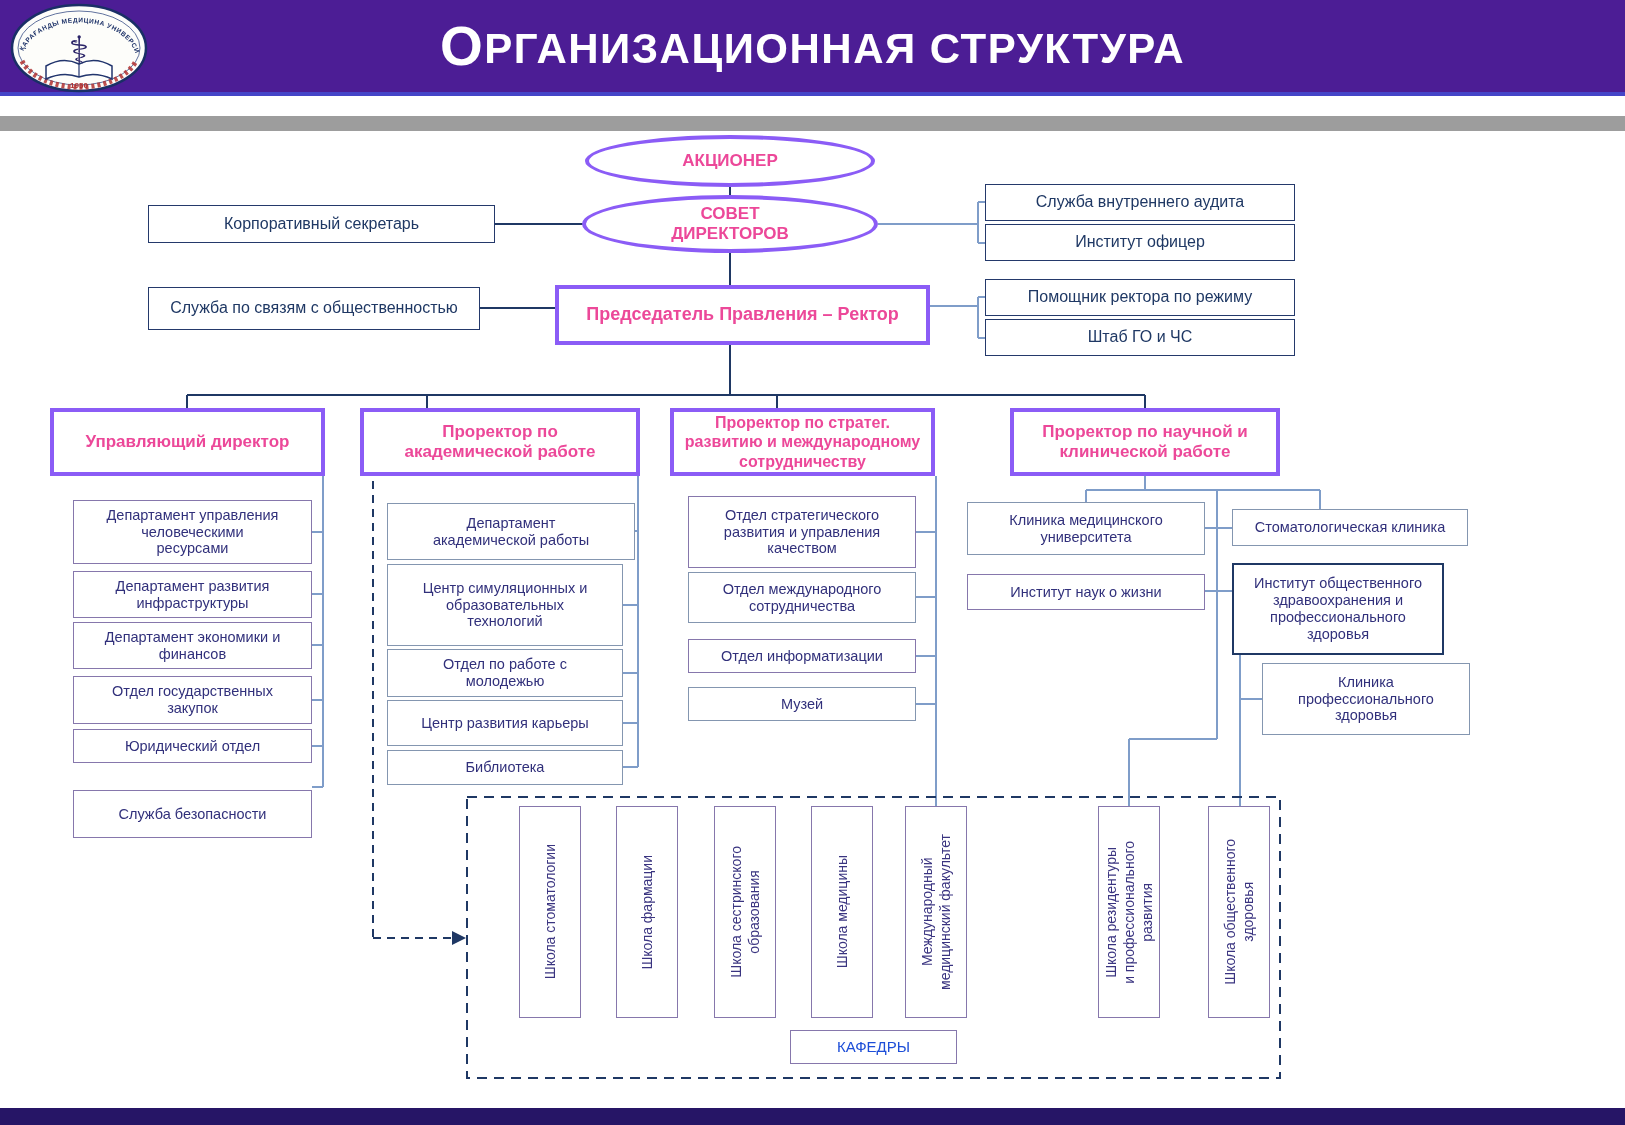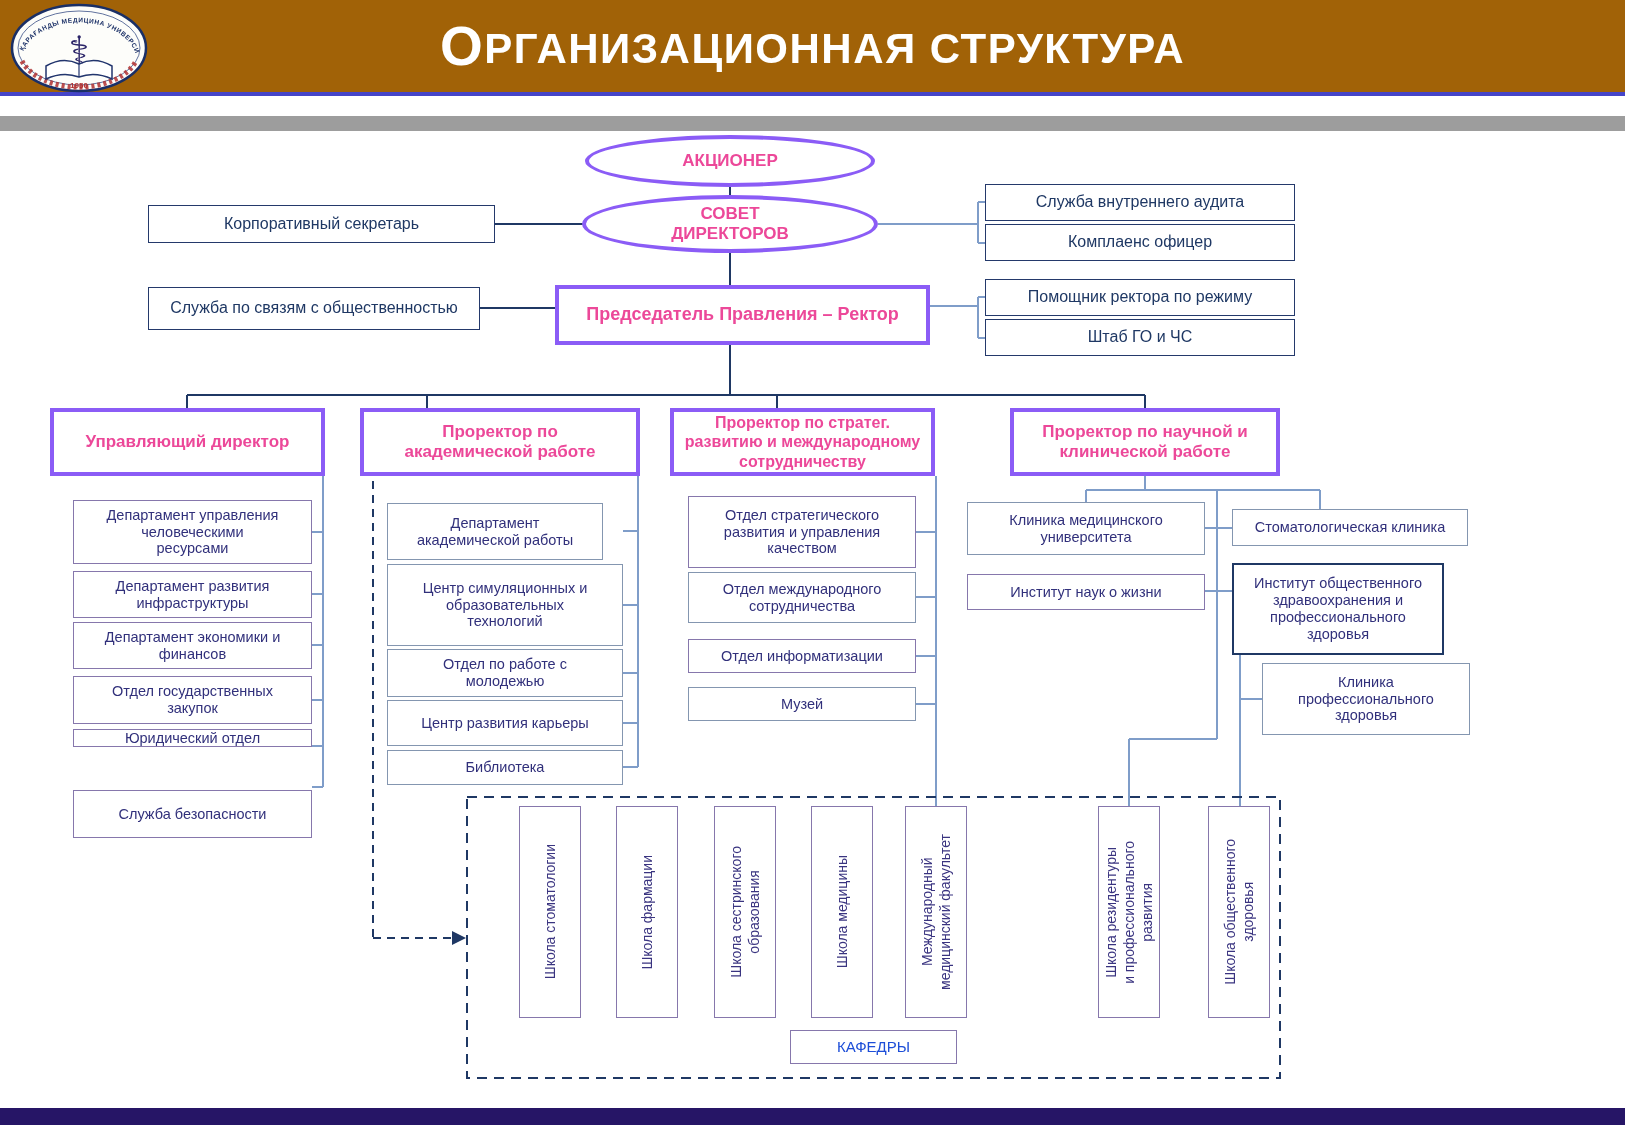--- a/index.html
+++ b/index.html
@@ -1,18 +1,18 @@
 <!DOCTYPE html>
 <html><head>
 <meta charset="utf-8">
 <style>
   html,body{margin:0;padding:0}
   body{width:1625px;height:1125px;position:relative;background:#fff;
        font-family:"Liberation Sans",sans-serif;overflow:hidden}
-  #hdr{position:absolute;left:0;top:0;width:1625px;height:92px;background:#a16207;
+  #hdr{position:absolute;left:0;top:0;width:1625px;height:92px;background:#4c1d95;
        border-bottom:4px solid #4545c8;display:flex;align-items:center;justify-content:center;z-index:3}
   #title{color:#fff;font-weight:bold;font-size:42px;letter-spacing:1.5px;white-space:nowrap}
   #title .big{font-size:55px;vertical-align:-2px}
   #logo{position:absolute;left:8px;top:3px;z-index:4}
   #graybar{position:absolute;left:0;top:116px;width:1625px;height:15px;background:#9D9D9D;z-index:2}
   #footer{position:absolute;left:0;top:1108px;width:1625px;height:17px;background:#261566;z-index:2}
   .bx{position:absolute;background:#fff;border:1.5px solid #8496B0;display:flex;align-items:center;
       justify-content:center;text-align:center;color:#31307B;font-size:14.5px;line-height:1.16;
       white-space:pre-line;box-sizing:border-box;z-index:2;padding:1px 3px}
   .purple{border-color:#8677AC}
@@ -69,21 +69,21 @@
   <polygon points="452,931 452,945 466,938" fill="#1F3864"></polygon>
 
   <rect x="467" y="797" width="813" height="281" fill="none" stroke="#1F3864" stroke-width="2" stroke-dasharray="10 7"></rect>
 </svg>
 
 <div class="bx navy ell" style="left:585px;top:135px;width:290px;height:52px">АКЦИОНЕР</div>
 <div class="bx navy ell" style="left:582px;top:195px;width:296px;height:58px">СОВЕТ
 ДИРЕКТОРОВ</div>
 <div class="bx mid" style="left:148px;top:205px;width:347px;height:38px">Корпоративный секретарь</div>
 <div class="bx mid" style="left:985px;top:184px;width:310px;height:37px">Служба внутреннего аудита</div>
-<div class="bx mid" style="left:985px;top:224px;width:310px;height:37px">Комплаенс офицер</div>
+<div class="bx mid" style="left:985px;top:224px;width:310px;height:37px">Институт офицер</div>
 <div class="bx navy" style="left:555px;top:285px;width:375px;height:60px;font-size:18px">Председатель Правления – Ректор</div>
 <div class="bx mid" style="left:148px;top:287px;width:332px;height:43px">Служба по связям с общественностью</div>
 <div class="bx mid" style="left:985px;top:279px;width:310px;height:37px">Помощник ректора по режиму</div>
 <div class="bx mid" style="left:985px;top:319px;width:310px;height:37px">Штаб ГО и ЧС</div>
 
 <div class="bx navy" style="left:50px;top:408px;width:275px;height:68px">Управляющий директор</div>
 <div class="bx navy" style="left:360px;top:408px;width:280px;height:68px">Проректор по
 академической работе</div>
 <div class="bx navy" style="left:670px;top:408px;width:265px;height:68px;font-size:16px">Проректор по стратег.
 развитию и международному
@@ -93,24 +93,24 @@
 
 <div class="bx purple" style="left:73px;top:500px;width:239px;height:64px">Департамент управления
 человеческими
 ресурсами</div>
 <div class="bx purple" style="left:73px;top:571px;width:239px;height:47px">Департамент развития
 инфраструктуры</div>
 <div class="bx purple" style="left:73px;top:622px;width:239px;height:47px">Департамент экономики и
 финансов</div>
 <div class="bx purple" style="left:73px;top:676px;width:239px;height:48px">Отдел государственных
 закупок</div>
-<div class="bx purple" style="left:73px;top:729px;width:239px;height:18px">Юридический отдел</div>
+<div class="bx purple" style="left:73px;top:729px;width:239px;height:34px">Юридический отдел</div>
 <div class="bx purple" style="left:73px;top:790px;width:239px;height:48px">Служба безопасности</div>
 
-<div class="bx" style="left:387px;top:503px;width:216px;height:57px">Департамент
+<div class="bx" style="left:387px;top:503px;width:248px;height:57px">Департамент
 академической работы</div>
 <div class="bx" style="left:387px;top:564px;width:236px;height:82px">Центр симуляционных и
 образовательных
 технологий</div>
 <div class="bx" style="left:387px;top:649px;width:236px;height:48px">Отдел по работе с
 молодежью</div>
 <div class="bx" style="left:387px;top:700px;width:236px;height:46px">Центр развития карьеры</div>
 <div class="bx" style="left:387px;top:750px;width:236px;height:35px">Библиотека</div>
 
 <div class="bx purple" style="left:688px;top:496px;width:228px;height:72px">Отдел стратегического

